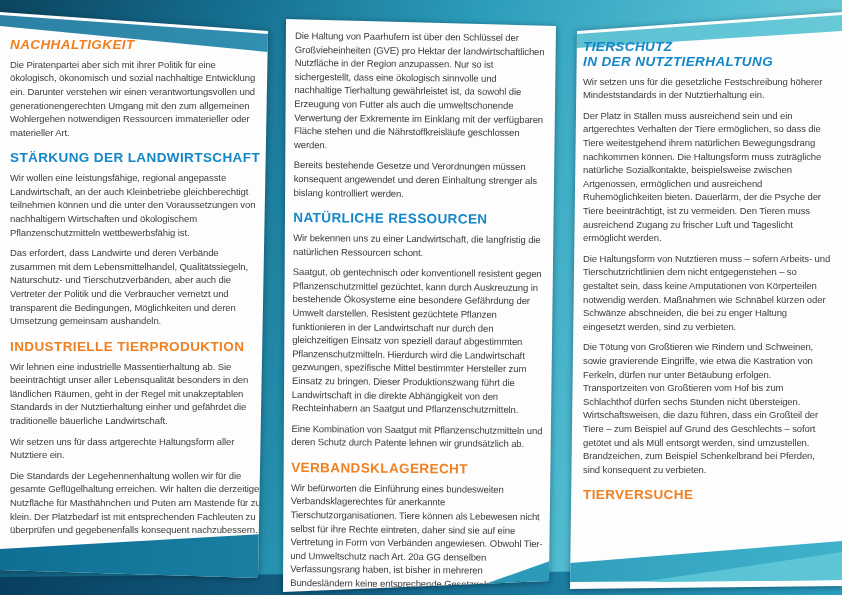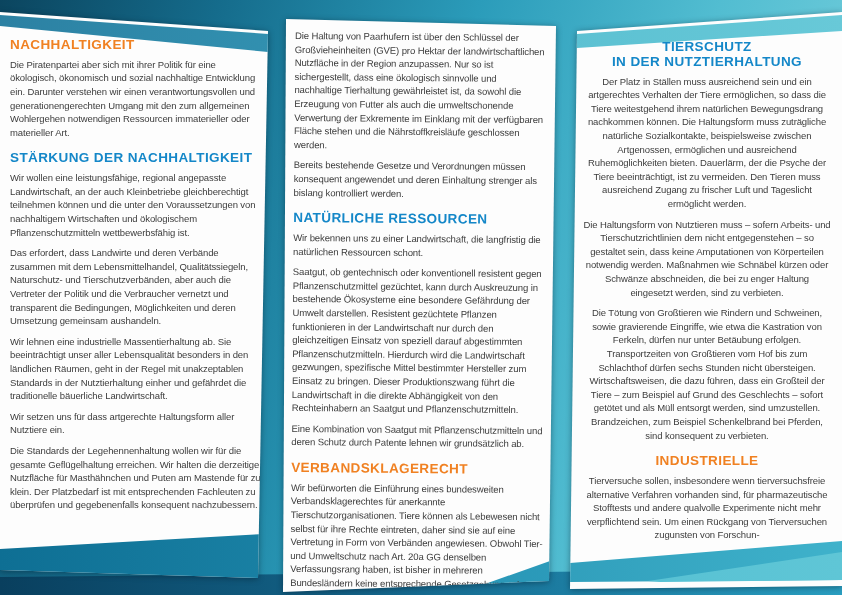--- a/index.html
+++ b/index.html
@@ -39,48 +39,49 @@
     clip-path:polygon(570px 563px,842px 541px,842px 580px,570px 582px);
     background:linear-gradient(to right,#15799e,#3fb2cb);
   }
   .wedge-3-bottom-inner{
     clip-path:polygon(648px 581px,842px 552px,842px 580px,660px 582px);
     background:linear-gradient(to right,#3fb2cb,#5fc6d6);
   }
   .content{position:absolute;color:#3c3c3c;font-size:9.5px;line-height:13.6px;letter-spacing:-0.1px;}
   .content-1{left:10px;top:28px;width:253px;}
   .content-2{left:295px;top:29px;width:252px;transform:rotate(.5deg);transform-origin:0 0;}
-  .content-3{left:583px;top:30px;width:248px;text-align:center;}
+  .content-3{left:583px;top:30px;width:248px;}
   .content .p{margin:0 0 7px 0;white-space:normal;}
   .content .h{
     font-weight:bold;font-size:13.5px;line-height:1.1;letter-spacing:.4px;
     margin:12px 0 5px 0;white-space:pre-line;
   }
-  .content .h:first-child{margin-top:10px;}
+  .content .h:first-child{margin-top:10px;font-style:italic;}
   .content-2 .h:first-child{margin-top:12px;}
   .h.orange{color:#f08122;}
   .h.blue{color:#1487c8;}
 </style>
 </head>
 <body>
 
 <div class="scene">
 
   <div class="abs band-bottom"></div>
 
   <div class="abs shadow">
     <div class="abs sheet sheet-1">
       <div class="wedge wedge-1-top"></div>
       <div class="wedge wedge-1-bottom"></div>
       <div class="content content-1">
           <div class="h orange">NACHHALTIGKEIT</div>
           <div class="p">Die Piratenpartei aber sich mit ihrer Politik für eine ökologisch, ökonomisch und sozial nachhaltige Entwicklung ein. Darunter verstehen wir einen verantwortungsvollen und generationengerechten Umgang mit den zum allgemeinen Wohlergehen notwendigen Ressourcen immaterieller oder materieller Art.</div>
-          <div class="h blue">STÄRKUNG DER NACHHALTIGKEIT</div>
+          <div class="h blue">STÄRKUNG DER LANDWIRTSCHAFT</div>
           <div class="p">Wir wollen eine leistungsfähige, regional angepasste Landwirtschaft, an der auch Kleinbetriebe gleichberechtigt teilnehmen können und die unter den Voraussetzungen von nachhaltigem Wirtschaften und ökologischem Pflanzenschutzmitteln wettbewerbsfähig ist.</div>
           <div class="p">Das erfordert, dass Landwirte und deren Verbände zusammen mit dem Lebensmittelhandel, Qualitätssiegeln, Naturschutz- und Tierschutzverbänden, aber auch die Vertreter der Politik und die Verbraucher vernetzt und transparent die Bedingungen, Möglichkeiten und deren Umsetzung gemeinsam aushandeln.</div>
+          <div class="h orange">INDUSTRIELLE TIERPRODUKTION</div>
           <div class="p">Wir lehnen eine industrielle Massentierhaltung ab. Sie beeinträchtigt unser aller Lebensqualität besonders in den ländlichen Räumen, geht in der Regel mit unakzeptablen Standards in der Nutztierhaltung einher und gefährdet die traditionelle bäuerliche Landwirtschaft.</div>
           <div class="p">Wir setzen uns für dass artgerechte Haltungsform aller Nutztiere ein.</div>
           <div class="p">Die Standards der Legehennenhaltung wollen wir für die gesamte Geflügelhaltung erreichen. Wir halten die derzeitige Nutzfläche für Masthähnchen und Puten am Mastende für zu klein. Der Platzbedarf ist mit entsprechenden Fachleuten zu überprüfen und gegebenenfalls konsequent nachzubessern.</div>
         </div>
     </div>
   </div>
 
   <div class="abs shadow">
     <div class="abs sheet sheet-2">
       <div class="wedge wedge-2-bottom"></div>
@@ -98,22 +99,22 @@
   </div>
 
   <div class="abs shadow">
     <div class="abs sheet sheet-3">
       <div class="wedge wedge-3-top"></div>
       <div class="wedge wedge-3-bottom"></div>
       <div class="wedge wedge-3-bottom-inner"></div>
       <div class="content content-3">
           <div class="h blue">TIERSCHUTZ
 IN DER NUTZTIERHALTUNG</div>
+          <div class="p">Wir setzen uns für die gesetzliche Festschreibung höherer Mindeststandards in der Nutztierhaltung ein.</div>
           <div class="p">Der Platz in Ställen muss ausreichend sein und ein artgerechtes Verhalten der Tiere ermöglichen, so dass die Tiere weitestgehend ihrem natürlichen Bewegungsdrang nachkommen können. Die Haltungsform muss zuträgliche natürliche Sozialkontakte, beispielsweise zwischen Artgenossen, ermöglichen und ausreichend Ruhemöglichkeiten bieten. Dauerlärm, der die Psyche der Tiere beeinträchtigt, ist zu vermeiden. Den Tieren muss ausreichend Zugang zu frischer Luft und Tageslicht ermöglicht werden.</div>
           <div class="p">Die Haltungsform von Nutztieren muss – sofern Arbeits- und Tierschutzrichtlinien dem nicht entgegenstehen – so gestaltet sein, dass keine Amputationen von Körperteilen notwendig werden. Maßnahmen wie Schnäbel kürzen oder Schwänze abschneiden, die bei zu enger Haltung eingesetzt werden, sind zu verbieten.</div>
           <div class="p">Die Tötung von Großtieren wie Rindern und Schweinen, sowie gravierende Eingriffe, wie etwa die Kastration von Ferkeln, dürfen nur unter Betäubung erfolgen. Transportzeiten von Großtieren vom Hof bis zum Schlachthof dürfen sechs Stunden nicht übersteigen. Wirtschaftsweisen, die dazu führen, dass ein Großteil der Tiere – zum Beispiel auf Grund des Geschlechts – sofort getötet und als Müll entsorgt werden, sind umzustellen. Brandzeichen, zum Beispiel Schenkelbrand bei Pferden, sind konsequent zu verbieten.</div>
-          <div class="h orange">INDUSTRIELLE</div>
-          <div class="p">Tierversuche sollen, insbesondere wenn tierversuchsfreie alternative Verfahren vorhanden sind, für pharmazeutische Stofftests und andere qualvolle Experimente nicht mehr verpflichtend sein. Um einen Rückgang von Tierversuchen zugunsten von Forschun-</div>
+          <div class="h orange">TIERVERSUCHE</div>
         </div>
     </div>
   </div>
 
 </div>
 
 </body></html>

